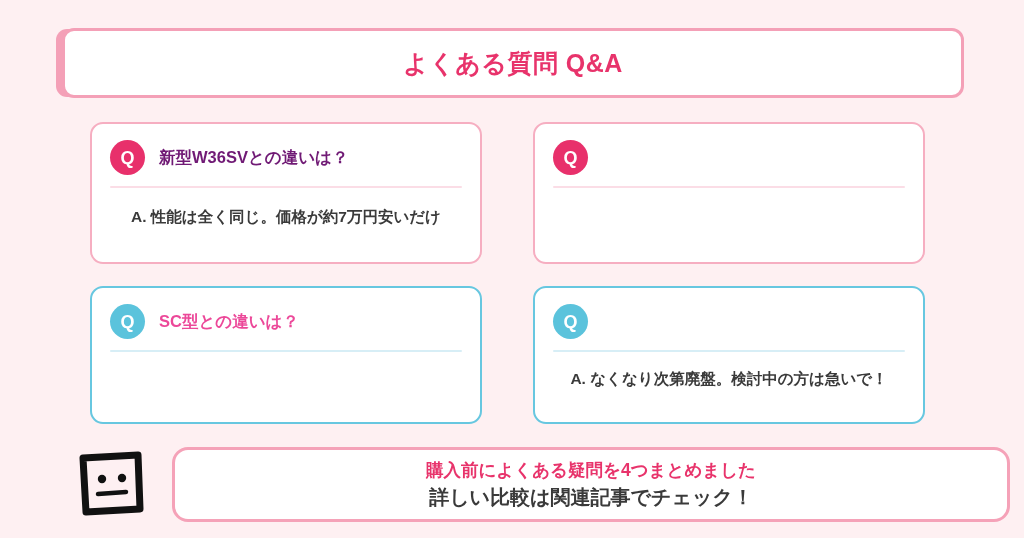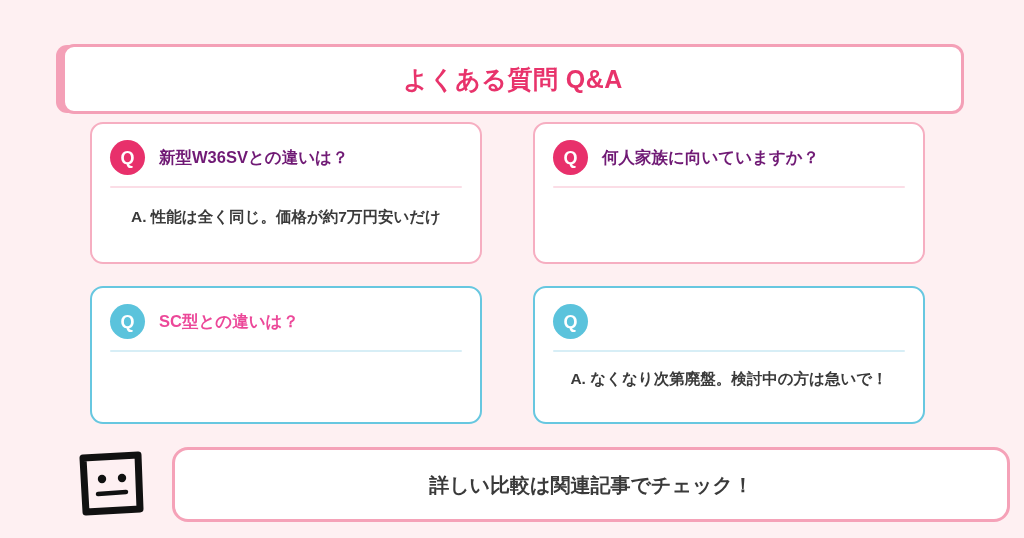--- a/index.html
+++ b/index.html
@@ -30,21 +30,20 @@
     width: 902px;
     height: 70px;
     box-sizing: border-box;
     background: #ffffff;
     border: 3px solid #f4a0b7;
     border-radius: 12px;
     display: flex;
     align-items: center;
     justify-content: center;
     box-shadow: -7px 0 0 -1px #f4a0b7;
-    margin-top: 16px;
   }
   .header-title {
     font-size: 25px;
     font-weight: bold;
     color: #e8336b;
     letter-spacing: 0.5px;
     line-height: 1;
     white-space: nowrap;
   }
 
@@ -197,21 +196,20 @@
       <div class="qa-divider"></div>
       <div class="qa-answer">
         <span class="ln">A. 性能は全く同じ。</span>
         <span class="ln">価格が約7万円安いだけ</span>
       </div>
     </div>
 
     <div class="qa-card pink">
       <div class="qa-head">
         <div class="q-badge">Q</div>
-        <div class="q-text">何人家族に向いていますか？</div>
       </div>
       <div class="qa-divider"></div>
     </div>
 
     <div class="qa-card cyan">
       <div class="qa-head">
         <div class="q-badge">Q</div>
         <div class="q-text">SC型との違いは？</div>
       </div>
       <div class="qa-divider"></div>
@@ -233,18 +231,19 @@
   <div class="footer-row">
 
     <svg class="face-icon" viewBox="0 0 72 72">
       <path d="M7 9 L62 6 L64 60 L10 63 Z" fill="none" stroke="#111111" stroke-width="7" stroke-linejoin="round" stroke-linecap="round"></path>
       <circle cx="26" cy="30" r="4.2" fill="#111111"></circle>
       <circle cx="46" cy="29" r="4.2" fill="#111111"></circle>
       <path d="M22 45 L50 43" stroke="#111111" stroke-width="4.5" stroke-linecap="round" fill="none"></path>
     </svg>
 
     <div class="footer-banner">
+      <div class="footer-line-1">購入前によくある疑問を4つまとめました</div>
       <div class="footer-line-2">詳しい比較は関連記事でチェック！</div>
     </div>
 
   </div>
 
 </div>
 
 </body></html>

